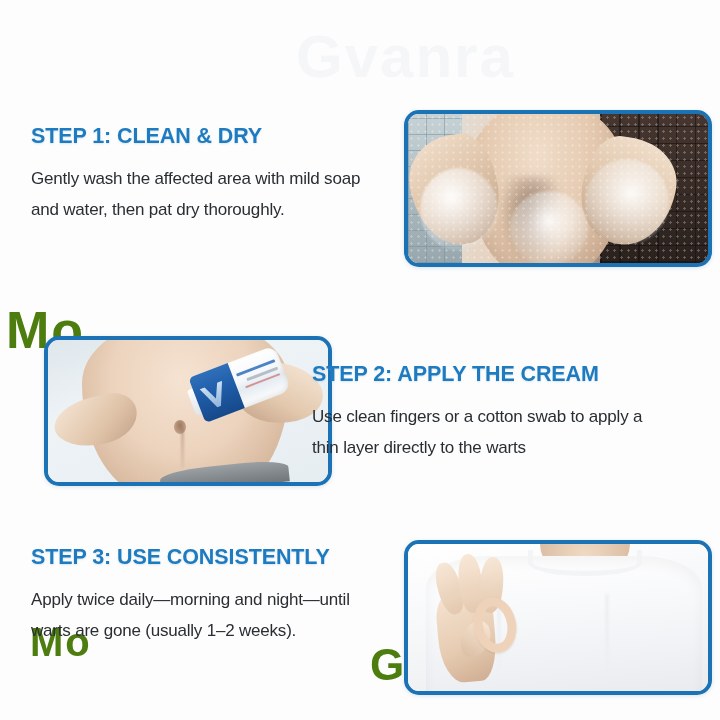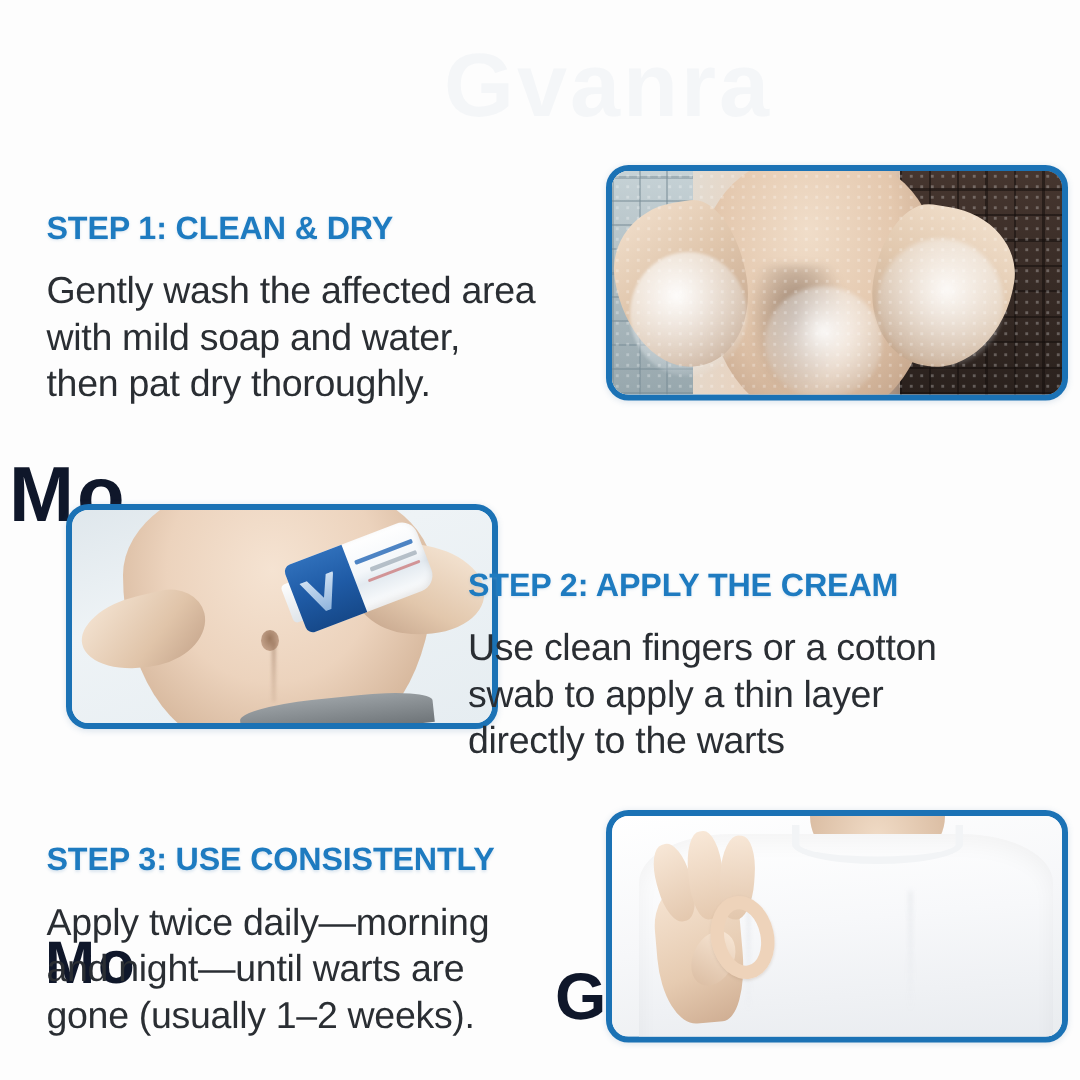--- a/index.html
+++ b/index.html
@@ -6,21 +6,21 @@
   html, body {
     width:720px; height:720px;
     background:#fdfdfd;
     font-family:"Liberation Sans", sans-serif;
     overflow:hidden;
   }
   .page { position:relative; width:680px; height:720px; background:#fdfdfd; }
 
   
   .wm {
-    position:absolute; color:#0f172a; font-size:52px; font-weight:700;
+    position:absolute; color:#4d7c0f; font-size:52px; font-weight:700;
     letter-spacing:2px; pointer-events:none; user-select:none;
   }
   .wm1 { left:296px; top:22px; font-size:60px; color:#f4f6f8; }
   .wm2 { left:6px;   top:300px; }
   .wm3 { left:370px; top:640px; font-size:44px; }
   .wm4 { left:30px;  top:620px; font-size:40px; }
 
   
   .title {
     position:absolute; left:0; top:36px; width:720px;
@@ -28,25 +28,24 @@
     font-size:44px; font-weight:700; letter-spacing:0.5px;
     color:#1b6cb0;
     text-shadow:0 2px 3px rgba(120,160,200,0.30);
   }
 
   
   .step-head {
     font-size:21.5px; font-weight:700; color:#1e7bc0;
     letter-spacing:-0.1px; white-space:nowrap;
     text-shadow:0 1px 2px rgba(140,175,210,0.30);
-    margin-top:16px;
   }
   .step-body {
     margin-top:14px;
-    font-size:25px; line-height:31px; color:#2a2e33;
+    font-size:17px; line-height:31px; color:#2a2e33;
     letter-spacing:-0.2px;
   }
 
   .block1 { position:absolute; left:31px;  top:124px; width:330px; text-align:left; }
   .block2 { position:absolute; right:28px; top:362px; width:340px; text-align:left; }
   .block3 { position:absolute; left:31px;  top:545px; width:340px; text-align:left; }
 
   
   .card {
     position:absolute;

